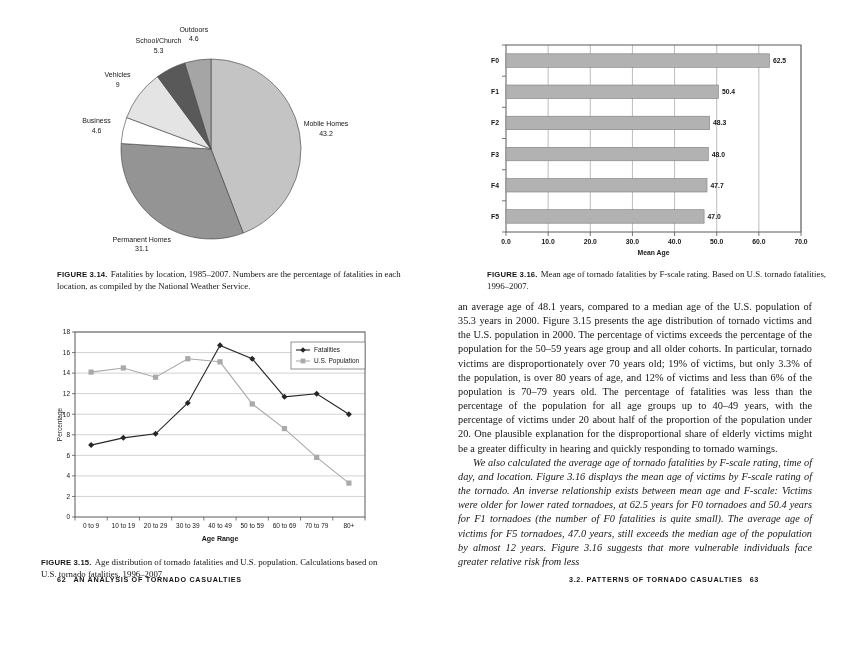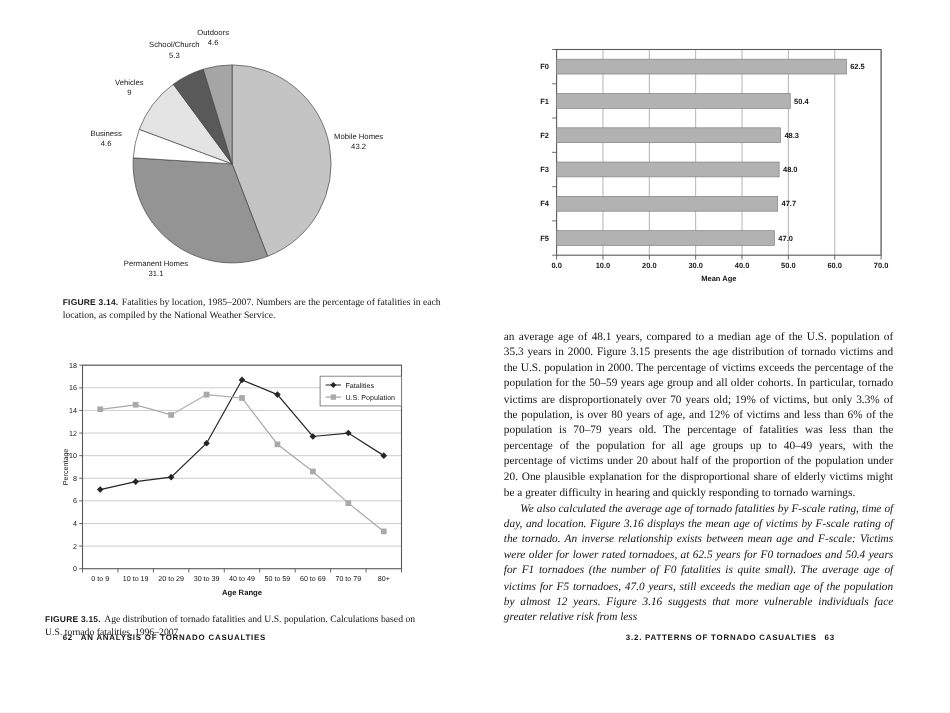--- a/index.html
+++ b/index.html
@@ -185,20 +185,21 @@
       <text x="13" y="159.7" text-anchor="middle" font-size="6.8" font-weight="bold">F4</text>
       <line x1="20" y1="141.7" x2="24" y2="141.7" stroke="#555" stroke-width="0.8"></line>
       <rect x="24" y="181.7" width="198.1" height="13.5" fill="#b2b2b2" stroke="#7d7d7d" stroke-width="0.6"></rect>
       <text x="225.6" y="190.8" font-size="6.8" font-weight="bold">47.0</text>
       <text x="13" y="190.8" text-anchor="middle" font-size="6.8" font-weight="bold">F5</text>
       <line x1="20" y1="172.8" x2="24" y2="172.8" stroke="#555" stroke-width="0.8"></line>
       <line x1="20" y1="204" x2="24" y2="204" stroke="#555" stroke-width="0.8"></line>
       <text x="171.5" y="227" text-anchor="middle" font-size="6.8" font-weight="bold">Mean Age</text>
     </svg>
 
+  <p class="caption" id="caption-316"><span class="cap-label">FIGURE 3.16.</span><span>Mean age of tornado fatalities by F-scale rating. Based on U.S. tornado fatalities, 1996–2007.</span></p>
 
   <div id="body-text">
     <p>an average age of 48.1 years, compared to a median age of the U.S. population of 35.3 years in 2000. Figure 3.15 presents the age distribution of tornado victims and the U.S. population in 2000. The percentage of victims exceeds the percentage of the population for the 50–59 years age group and all older cohorts. In particular, tornado victims are disproportionately over 70 years old; 19% of victims, but only 3.3% of the population, is over 80 years of age, and 12% of victims and less than 6% of the population is 70–79 years old. The percentage of fatalities was less than the percentage of the population for all age groups up to 40–49 years, with the percentage of victims under 20 about half of the proportion of the population under 20. One plausible explanation for the disproportional share of elderly victims might be a greater difficulty in hearing and quickly responding to tornado warnings.</p>
     <p class="indent">We also calculated the average age of tornado fatalities by F-scale rating, time of day, and location. Figure 3.16 displays the mean age of victims by F-scale rating of the tornado. An inverse relationship exists between mean age and F-scale: Victims were older for lower rated tornadoes, at 62.5 years for F0 tornadoes and 50.4 years for F1 tornadoes (the number of F0 fatalities is quite small). The average age of victims for F5 tornadoes, 47.0 years, still exceeds the median age of the population by almost 12 years. Figure 3.16 suggests that more vulnerable individuals face greater relative risk from less</p>
   </div>
 
   <div class="footer" id="footer-right"><span>3.2. PATTERNS OF TORNADO CASUALTIES</span><span class="pagenum">63</span></div>
 
 </div>
 

